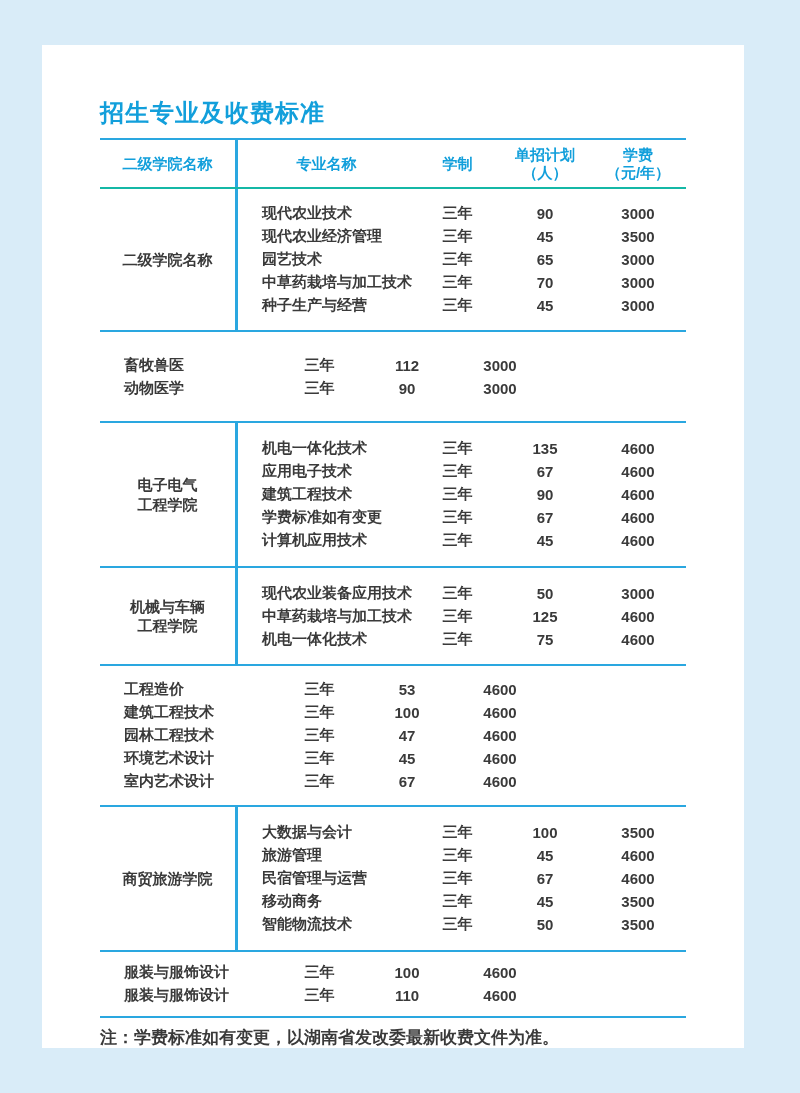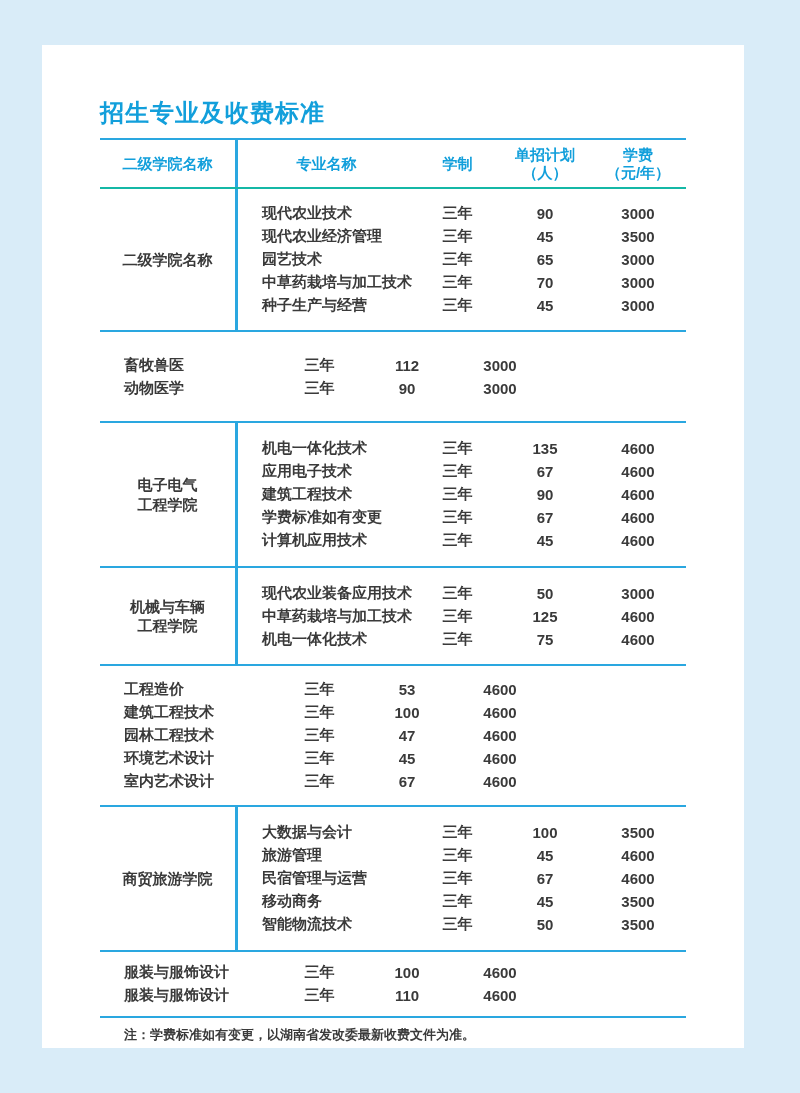--- a/index.html
+++ b/index.html
@@ -92,24 +92,23 @@
     text-align: center;
   }
   .cell.major {
     text-align: left;
     padding-left: 24px;
     white-space: nowrap;
   }
   .cell.plan, .cell.fee { font-weight: 600; }
   .note {
     margin-top: 8px;
-    font-size: 13px;
+    font-size: 17px;
     font-weight: 700;
     color: #3A3A3A;
-    margin-left: 24px;
   }
 </style>
 </head>
 <body>
 
 <div class="card">
 
   <h1 class="page-title">招生专业及收费标准</h1>
 
   <div class="table">

